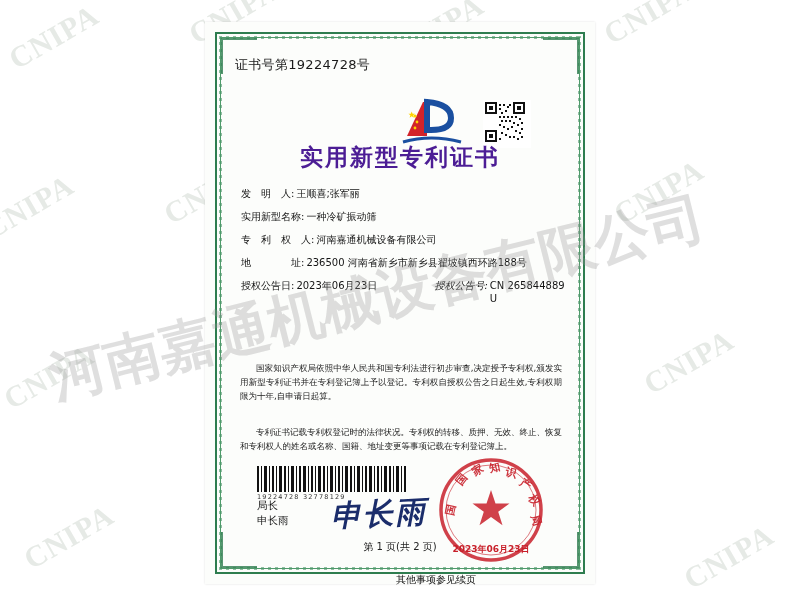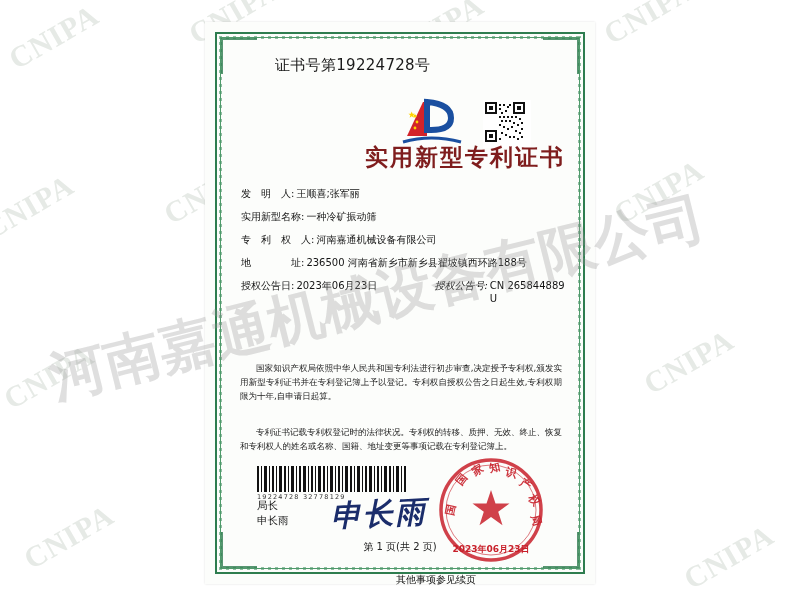--- a/index.html
+++ b/index.html
@@ -80,24 +80,23 @@
 
   
   .content {
     position: absolute;
     left: 30px;
     top: 34px;
     width: 330px;
   }
 
   .cert-no {
-    font-size: 15px;
+    font-size: 13px;
     color: #1a1a1a;
     letter-spacing: 0.3px;
-    margin-left: 40px;
   }
 
   
   .logo-wrap {
     position: absolute;
     left: 158px;
     top: 40px;
     width: 78px;
     height: 56px;
   }
@@ -111,25 +110,25 @@
     height: 44px;
     background: #ffffff;
     padding: 2px;
   }
 
   .title {
     position: absolute;
     left: 0;
     top: 86px;
     width: 330px;
-    text-align: right;
+    text-align: center;
     font-size: 23px;
     font-weight: bold;
     letter-spacing: 2px;
-    color: #7f1d1d;
+    color: #4c1d95;
     font-family: Liberation Serif, serif;
   }
 
   .fields {
     position: absolute;
     left: 6px;
     top: 132px;
     width: 324px;
   }
   .frow {

